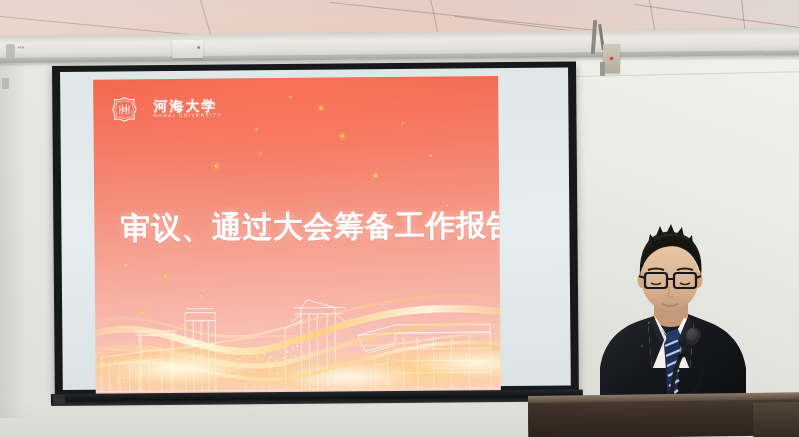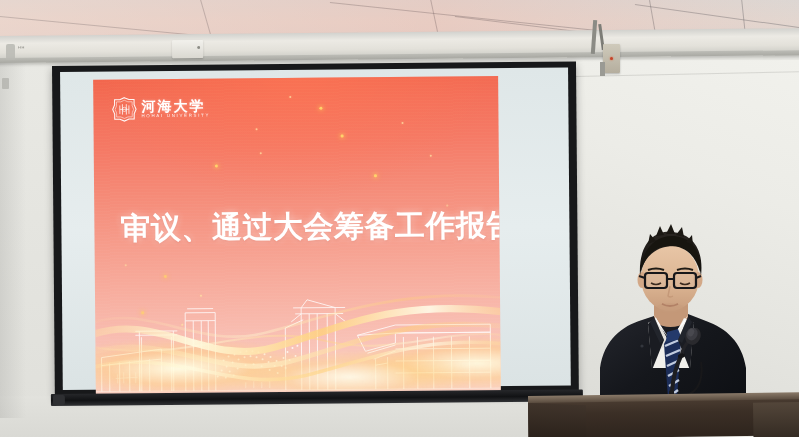--- a/index.html
+++ b/index.html
@@ -70,21 +70,21 @@
   .slide-grain { position:absolute; inset:0;
                  background:repeating-linear-gradient(0deg,rgba(255,255,255,.045) 0 1px,rgba(0,0,0,0) 1px 3px);
                  mix-blend-mode:overlay; opacity:.5; }
 
   
   .spark { position:absolute; border-radius:50%; background:#ffd26b;
            box-shadow:0 0 4px 1px rgba(255,200,90,.65); }
   .spark.dim { background:#ffe3a4; box-shadow:0 0 3px rgba(255,220,150,.5); opacity:.75; }
 
   
-  .logo { position:absolute; left:18px; top:17px; display:flex; align-items:center; gap:4px; }
+  .logo { position:absolute; left:18px; top:17px; display:flex; align-items:center; gap:16px; }
   .logo-emblem { position:relative; width:26px; height:26px; flex:none; }
   .logo-text { display:flex; flex-direction:column; gap:1px; }
   .logo-cn { font-family:"DejaVu Sans", sans-serif; font-size:14px; color:#fff;
              letter-spacing:2px; line-height:1; font-weight:600;
              text-shadow:0 0 3px rgba(255,255,255,.35); }
   .logo-en { font-size:4.4px; color:rgba(255,255,255,.92); letter-spacing:1.7px;
              line-height:1; transform:scaleY(.95); }
 
   
   .slide-title { position:absolute; left:26px; top:133px; width:360px;

